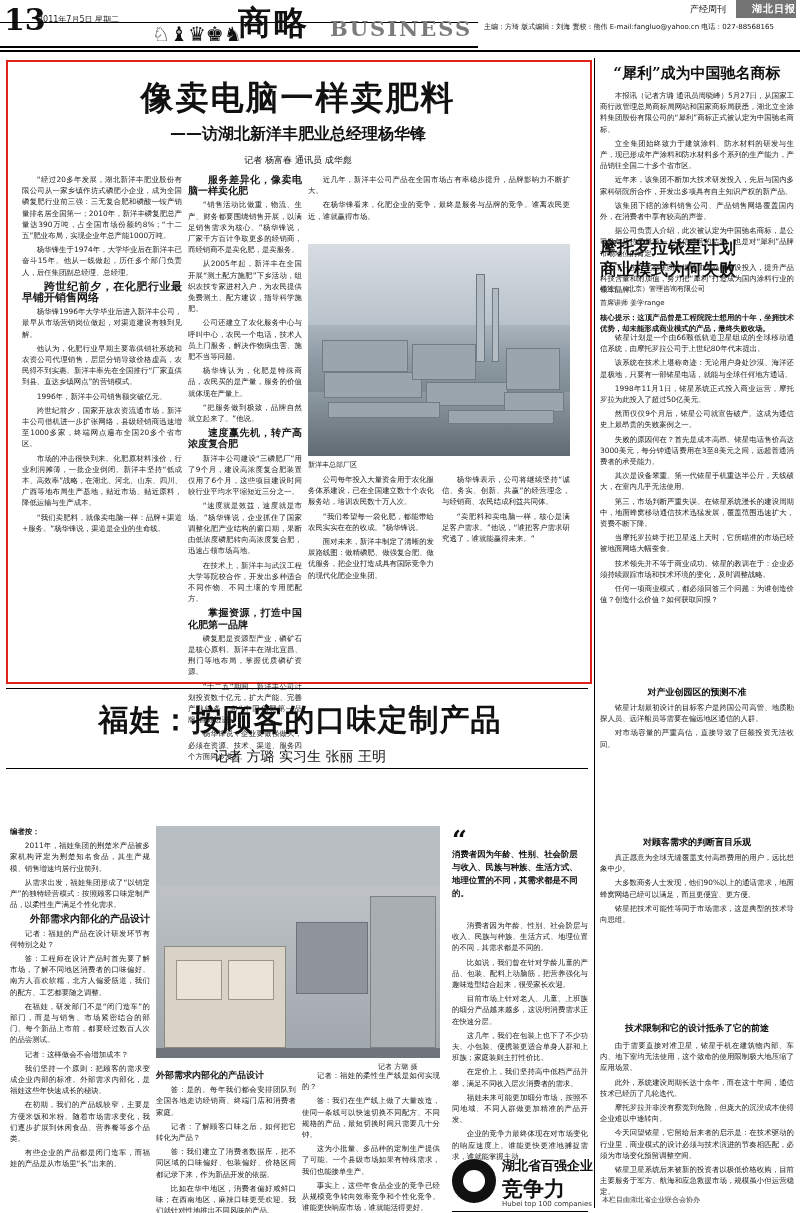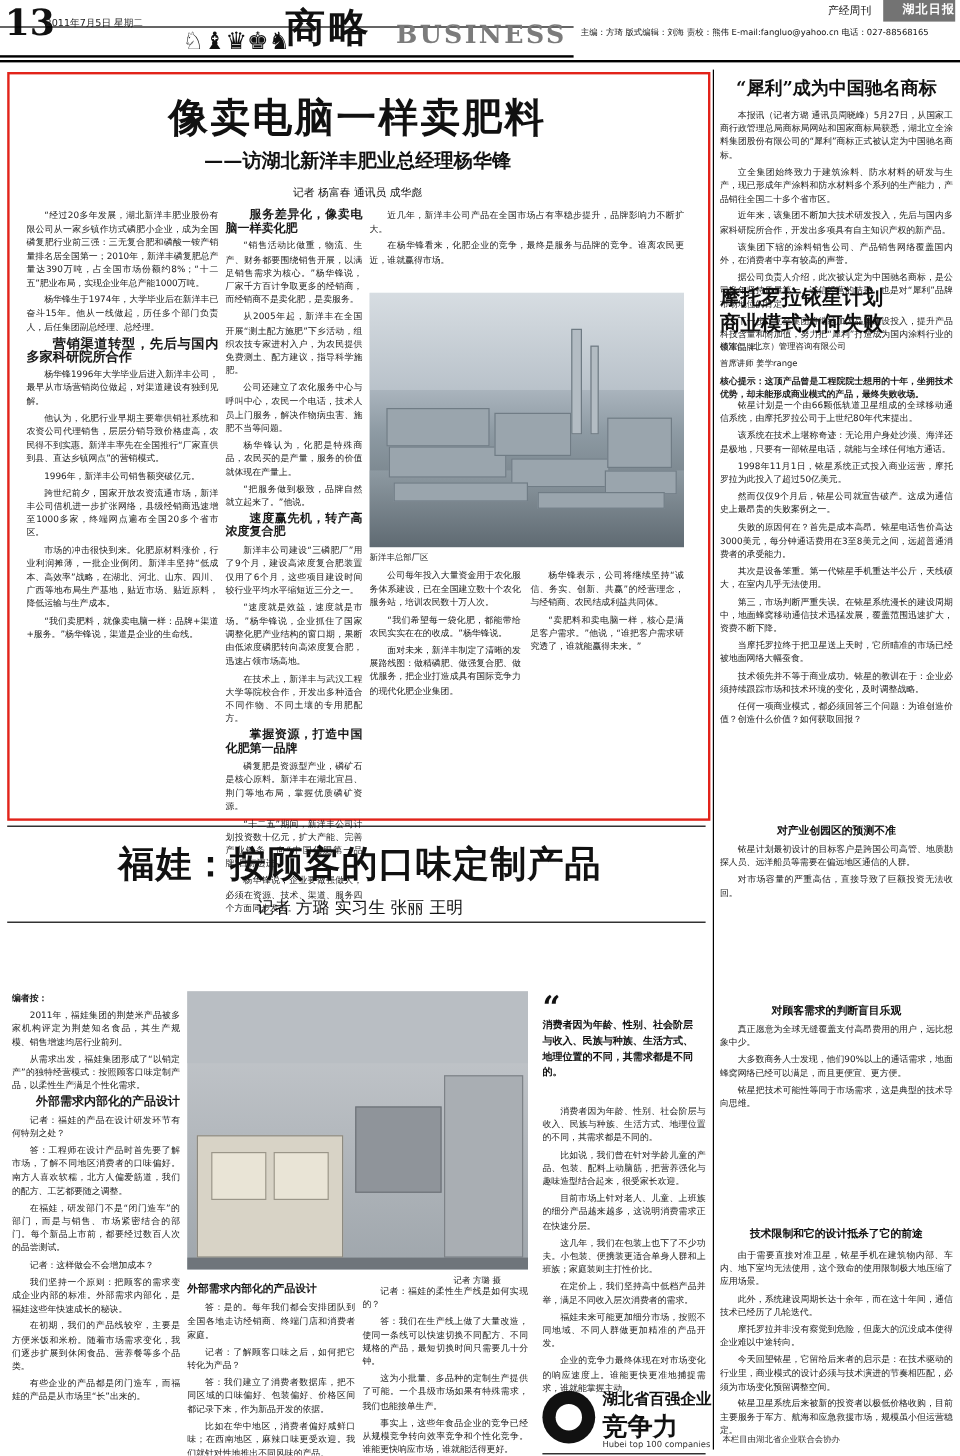--- a/index.html
+++ b/index.html
@@ -87,21 +87,21 @@
   <div class="head-rule"></div>
 
   <div class="redbox">
     <div class="story1-title">像卖电脑一样卖肥料</div>
     <div class="story1-sub">——访湖北新洋丰肥业总经理杨华锋</div>
     <div class="story1-by">记者 杨富春 通讯员 成华彪</div>
 
     <div class="col" style="left:14px;top:112px;width:160px;height:492px;">
       <p>“经过20多年发展，湖北新洋丰肥业股份有限公司从一家乡镇作坊式磷肥小企业，成为全国磷复肥行业前三强：三无复合肥和磷酸一铵产销量排名居全国第一；2010年，新洋丰磷复肥总产量达390万吨，占全国市场份额约8%；“十二五”肥业布局，实现企业年总产能1000万吨。</p>
       <p>杨华锋生于1974年，大学毕业后在新洋丰已奋斗15年。他从一线做起，历任多个部门负责人，后任集团副总经理、总经理。</p>
-      <p class="sub-h">营销渠道转型，先后与国内多家科研院所合作</p>
+      <p class="sub-h">跨世纪前夕，在化肥行业最早铺开销售网络</p>
       <p>杨华锋1996年大学毕业后进入新洋丰公司，最早从市场营销岗位做起，对渠道建设有独到见解。</p>
       <p>他认为，化肥行业早期主要靠供销社系统和农资公司代理销售，层层分销导致价格虚高，农民得不到实惠。新洋丰率先在全国推行“厂家直供到县、直达乡镇网点”的营销模式。</p>
       <p>1996年，新洋丰公司销售额突破亿元。</p>
       <p>跨世纪前夕，国家开放农资流通市场，新洋丰公司借机进一步扩张网络，县级经销商迅速增至1000多家，终端网点遍布全国20多个省市区。</p>
       <p>市场的冲击很快到来。化肥原材料涨价，行业利润摊薄，一批企业倒闭。新洋丰坚持“低成本、高效率”战略，在湖北、河北、山东、四川、广西等地布局生产基地，贴近市场、贴近原料，降低运输与生产成本。</p>
       <p>“我们卖肥料，就像卖电脑一样：品牌+渠道+服务。”杨华锋说，渠道是企业的生命线。</p>
     </div>
 
     <div class="col" style="left:180px;top:112px;width:114px;height:492px;">
       <p class="sub-h2">服务差异化，像卖电脑一样卖化肥</p>

